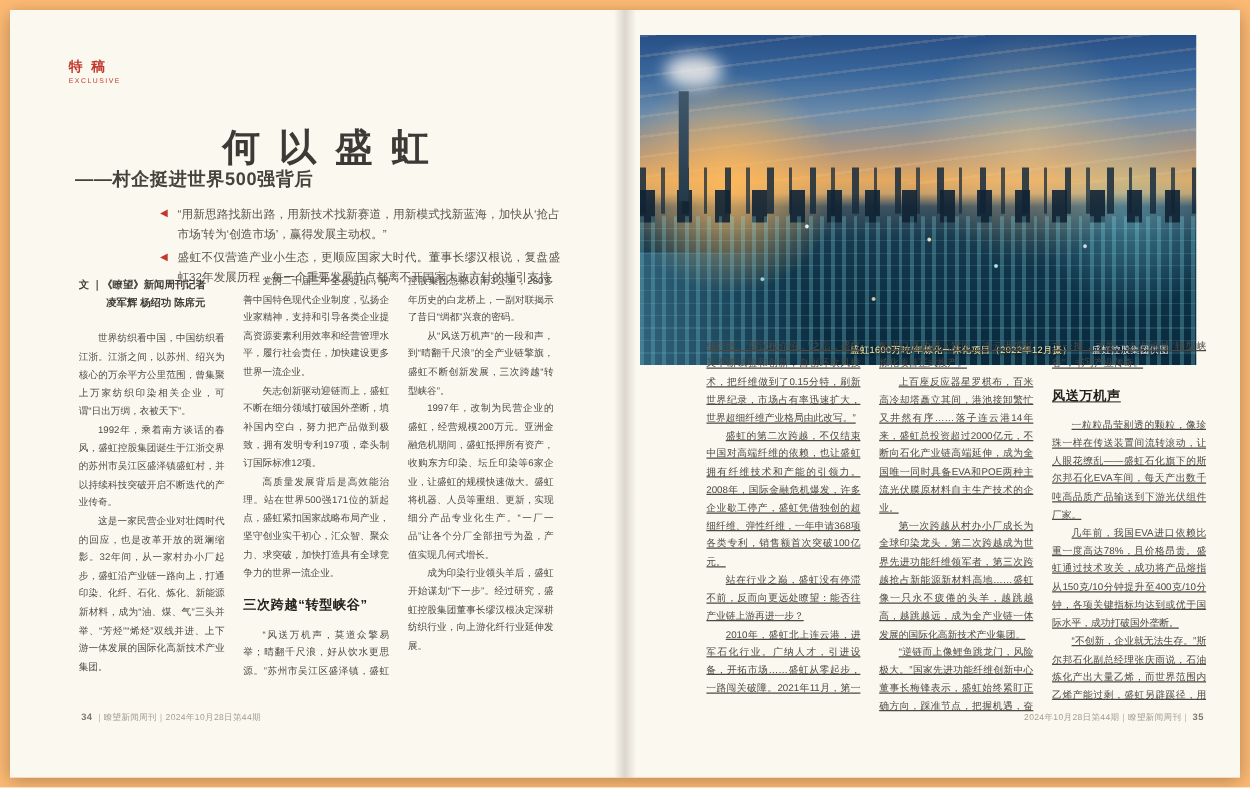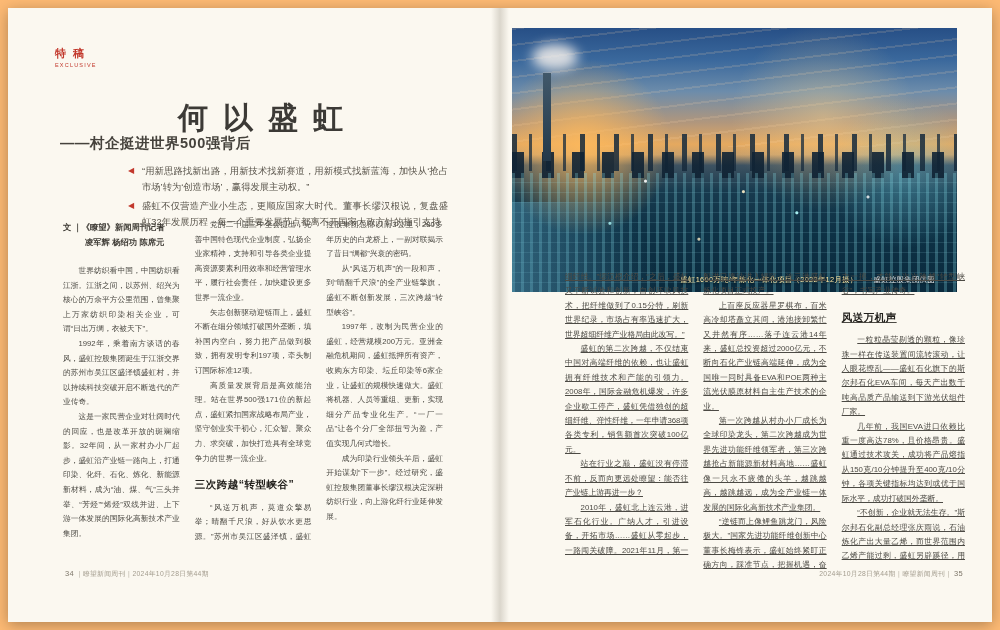--- a/index.html
+++ b/index.html
@@ -28,21 +28,21 @@
   .cols{position:absolute;left:55px;right:57px;top:210px;height:334px;
         column-count:3;column-gap:15px;column-fill:auto;overflow:hidden;
         font-size:7.7px;line-height:14.6px;color:#4c4a44;text-align:justify;}
   .cols p{margin:0;text-indent:2em;}
   .cols p.cont{text-indent:0;}
   .byline{margin:2px 0 14px 0;font-size:8.3px;line-height:15px;color:#3f3c36;font-weight:bold;break-inside:avoid;}
   .byline .authors{padding-left:22px;font-weight:bold;}
   .subhead{margin:11px 0 9px 0;font-size:10.5px;color:#23211d;break-inside:avoid;letter-spacing:.5px;}
 
   .footer{position:absolute;top:561px;font-size:6.8px;color:#a39c8e;letter-spacing:.3px;}
-  .footer .pn{font-weight:normal;color:#7e776a;font-size:7.5px;margin:0 2px;}
+  .footer .pn{font-weight:bold;color:#7e776a;font-size:7.5px;margin:0 2px;}
   .footer-l{left:55px;}
   .footer-r{right:27px;text-align:right;}
 
   
   .photo{position:absolute;left:12px;top:20px;width:445px;height:264px;overflow:hidden;
          background:linear-gradient(180deg,#274f86 0%,#3a689c 12%,#6c8cab 24%,#b2977c 36%,
                     #e5a95f 44%,#caa06a 48%,#3d5261 52%,#173a4e 62%,#0d3145 78%,#0a2a3d 100%);}
   .ph-clouds{position:absolute;left:0;top:0;right:0;height:45%;opacity:.5;
          background:repeating-linear-gradient(173deg,rgba(255,214,170,.30) 0 2px,rgba(255,255,255,0) 2px 16px);}
   .ph-glow{position:absolute;inset:0;

